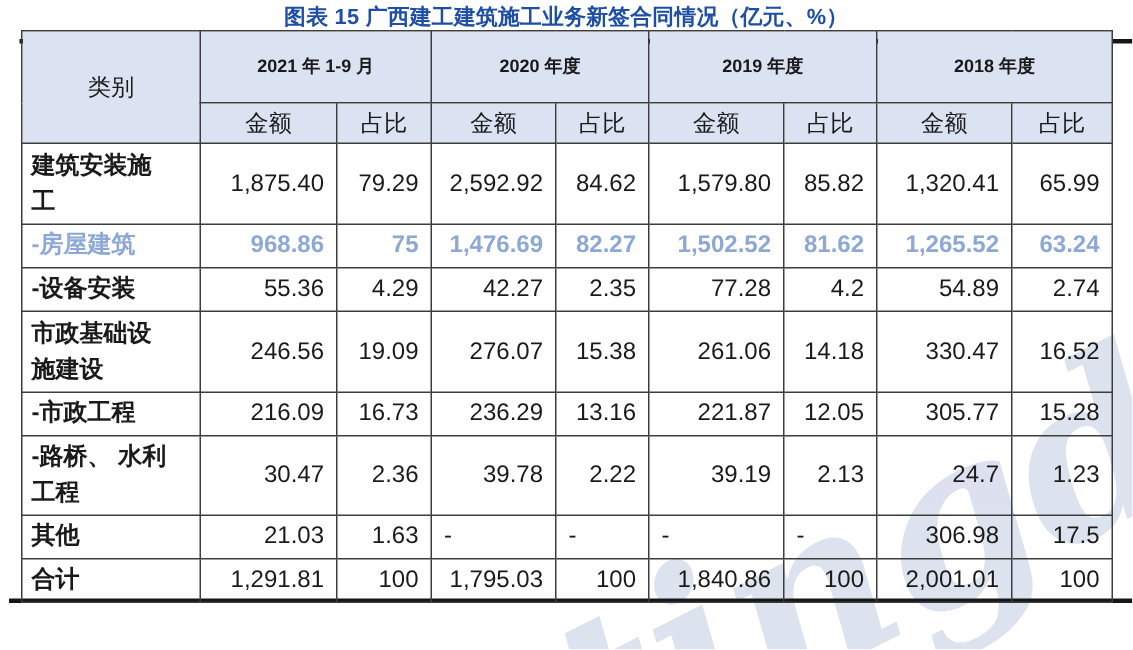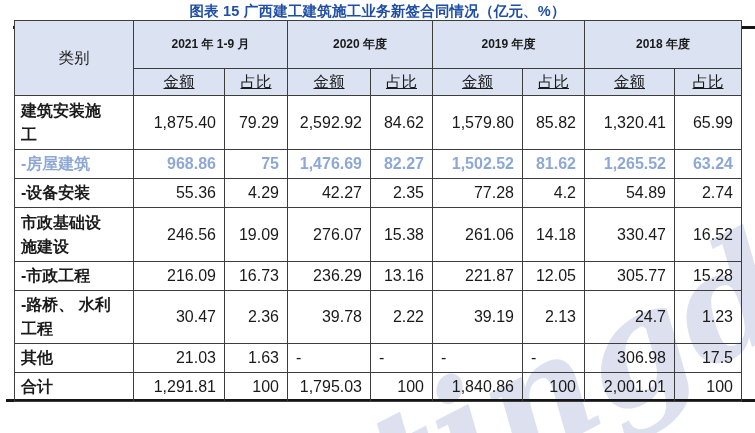--- a/index.html
+++ b/index.html
@@ -32,21 +32,21 @@
     font-size:16px;
   }
   table.main th, table.main td {
     border:1px solid #3d3d3d; overflow:hidden;
   }
   thead th {
     background:#dbe2f1; font-weight:normal; font-size:15.5px;
   }
   tr.hr1 { height:48px; }
   tr.hr1 th.year { font-weight:bold; font-size:12px; }
-  tr.hr2 { height:27px;text-decoration:underline; }
+  tr.hr2 { height:27px; }
   td.cat {
     text-align:left; padding:2px 6px; line-height:24px; white-space:pre-line;font-weight:bold;
   }
   td.num { text-align:right; padding-right:8px; }
   td.num.dash { text-align:left; padding-left:8px; }
   tr.h54 { height:54px; }
   tr.h50 { height:50px;margin-top:20px; }
   tr.h28 { height:28px; }
   tr.h27 { height:27px; }
   tr.hl td { color:#8ea8d6; font-weight:bold; }

